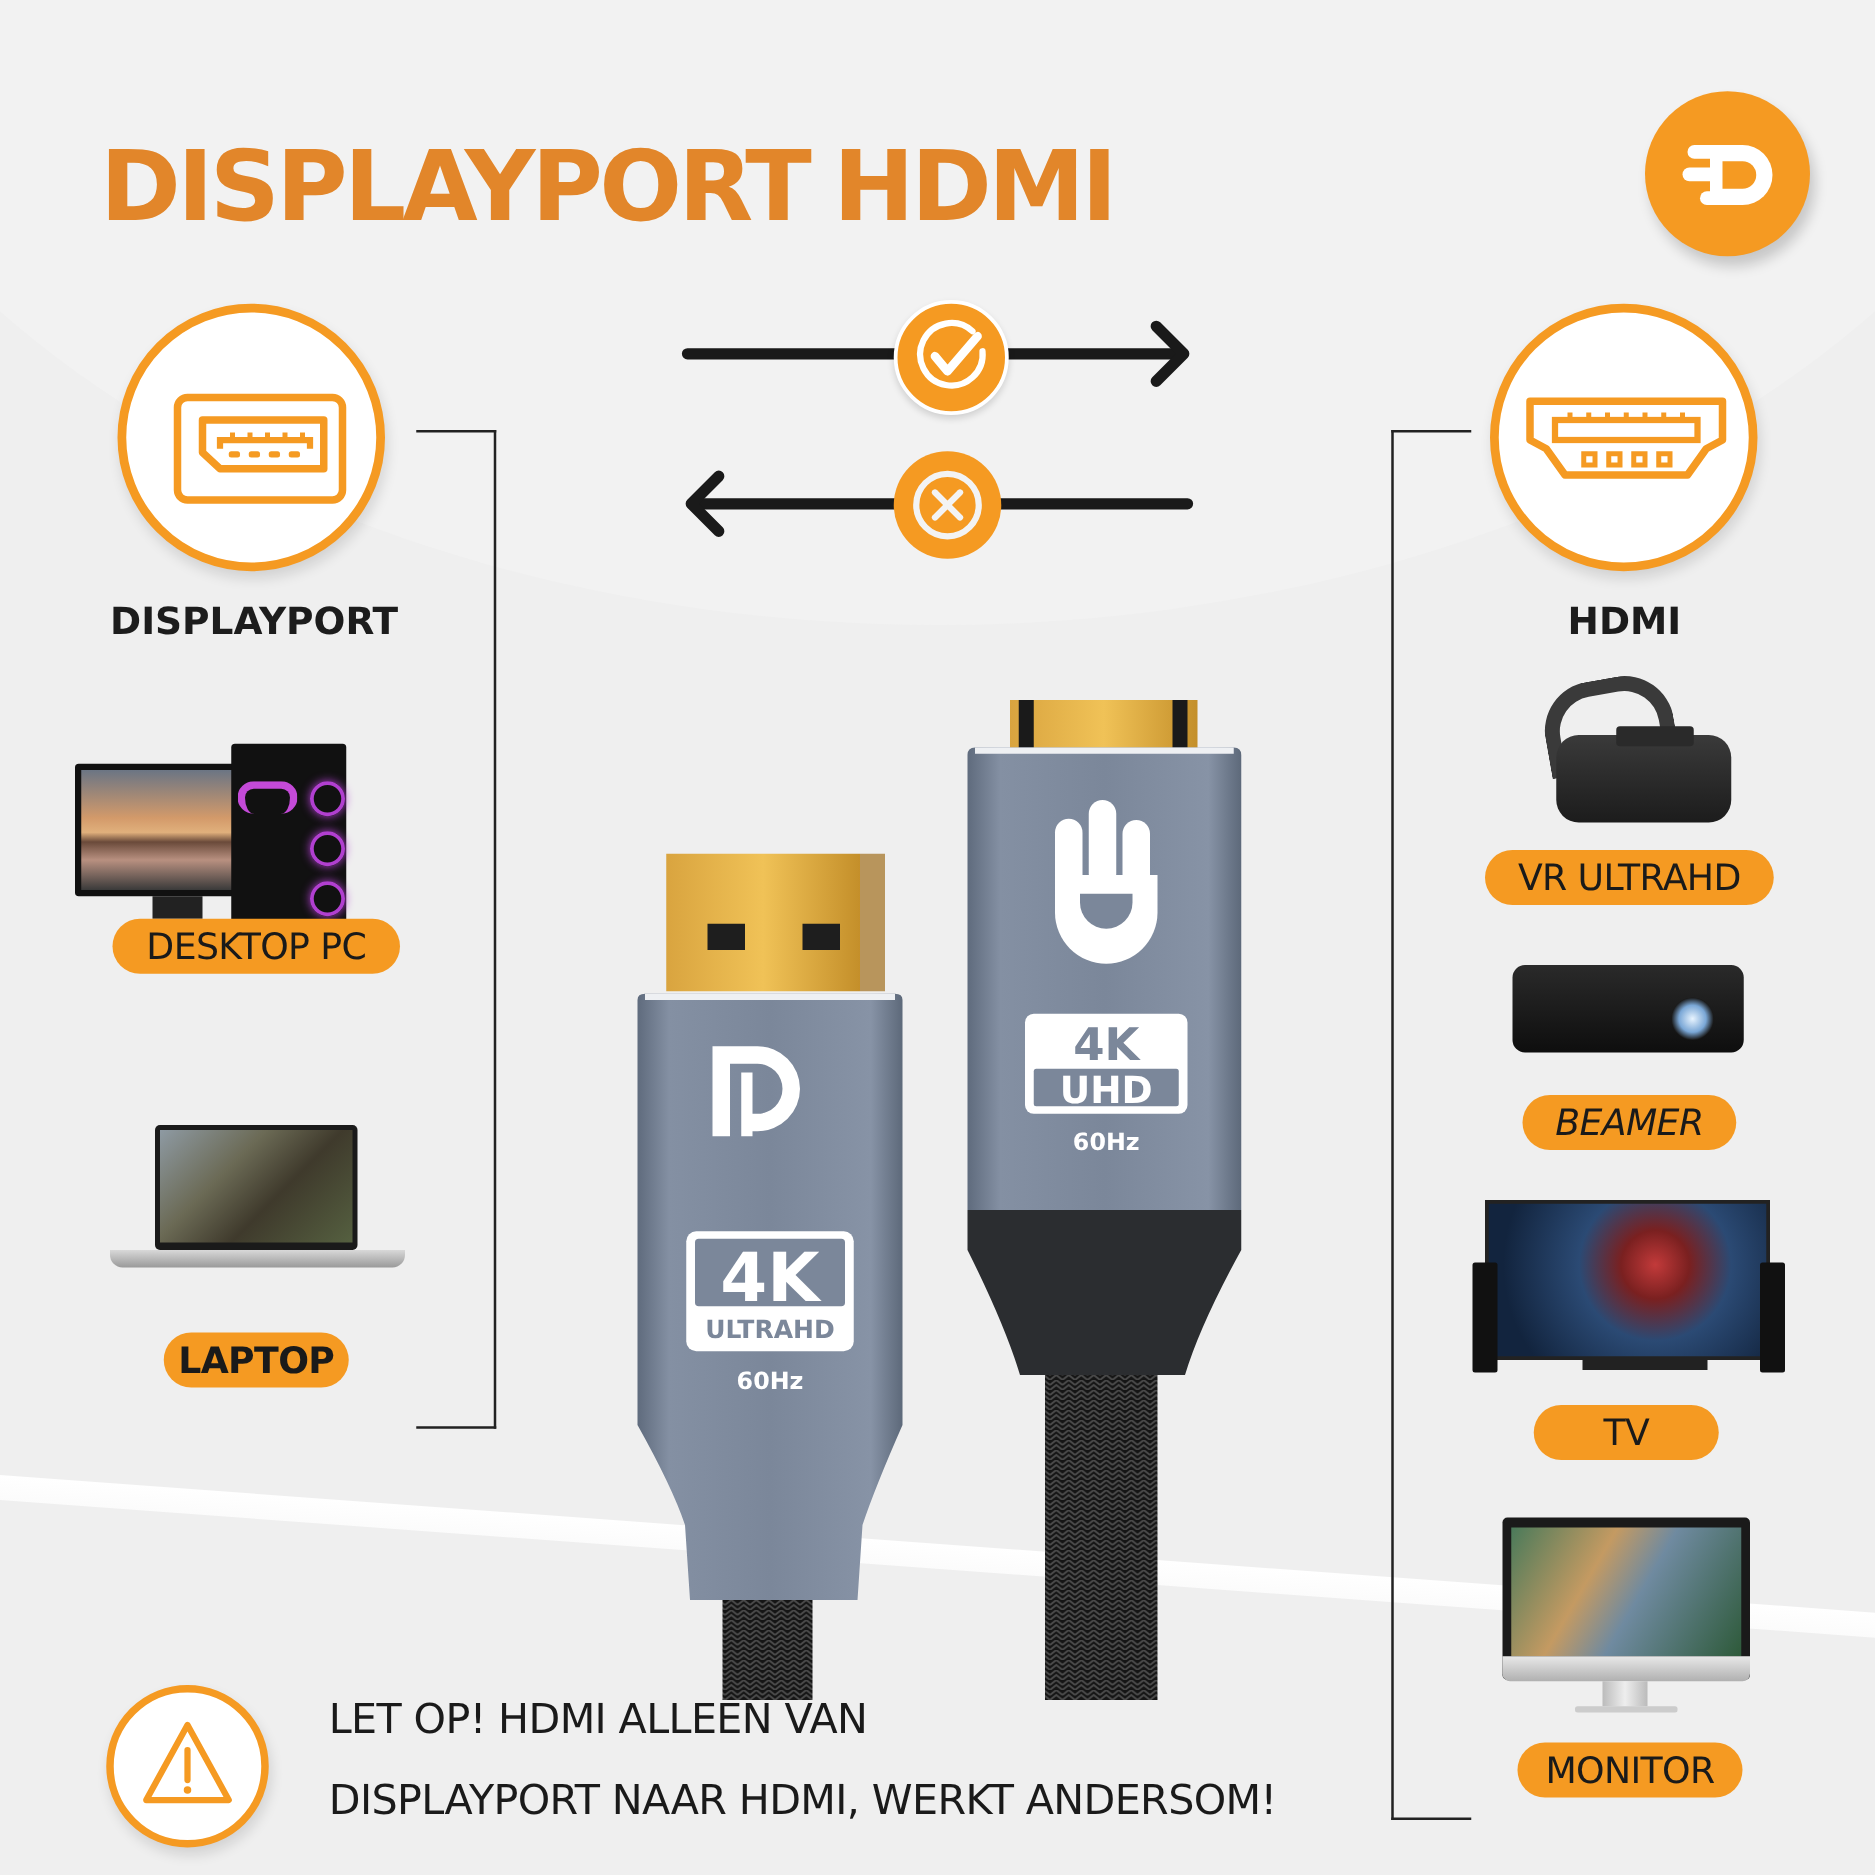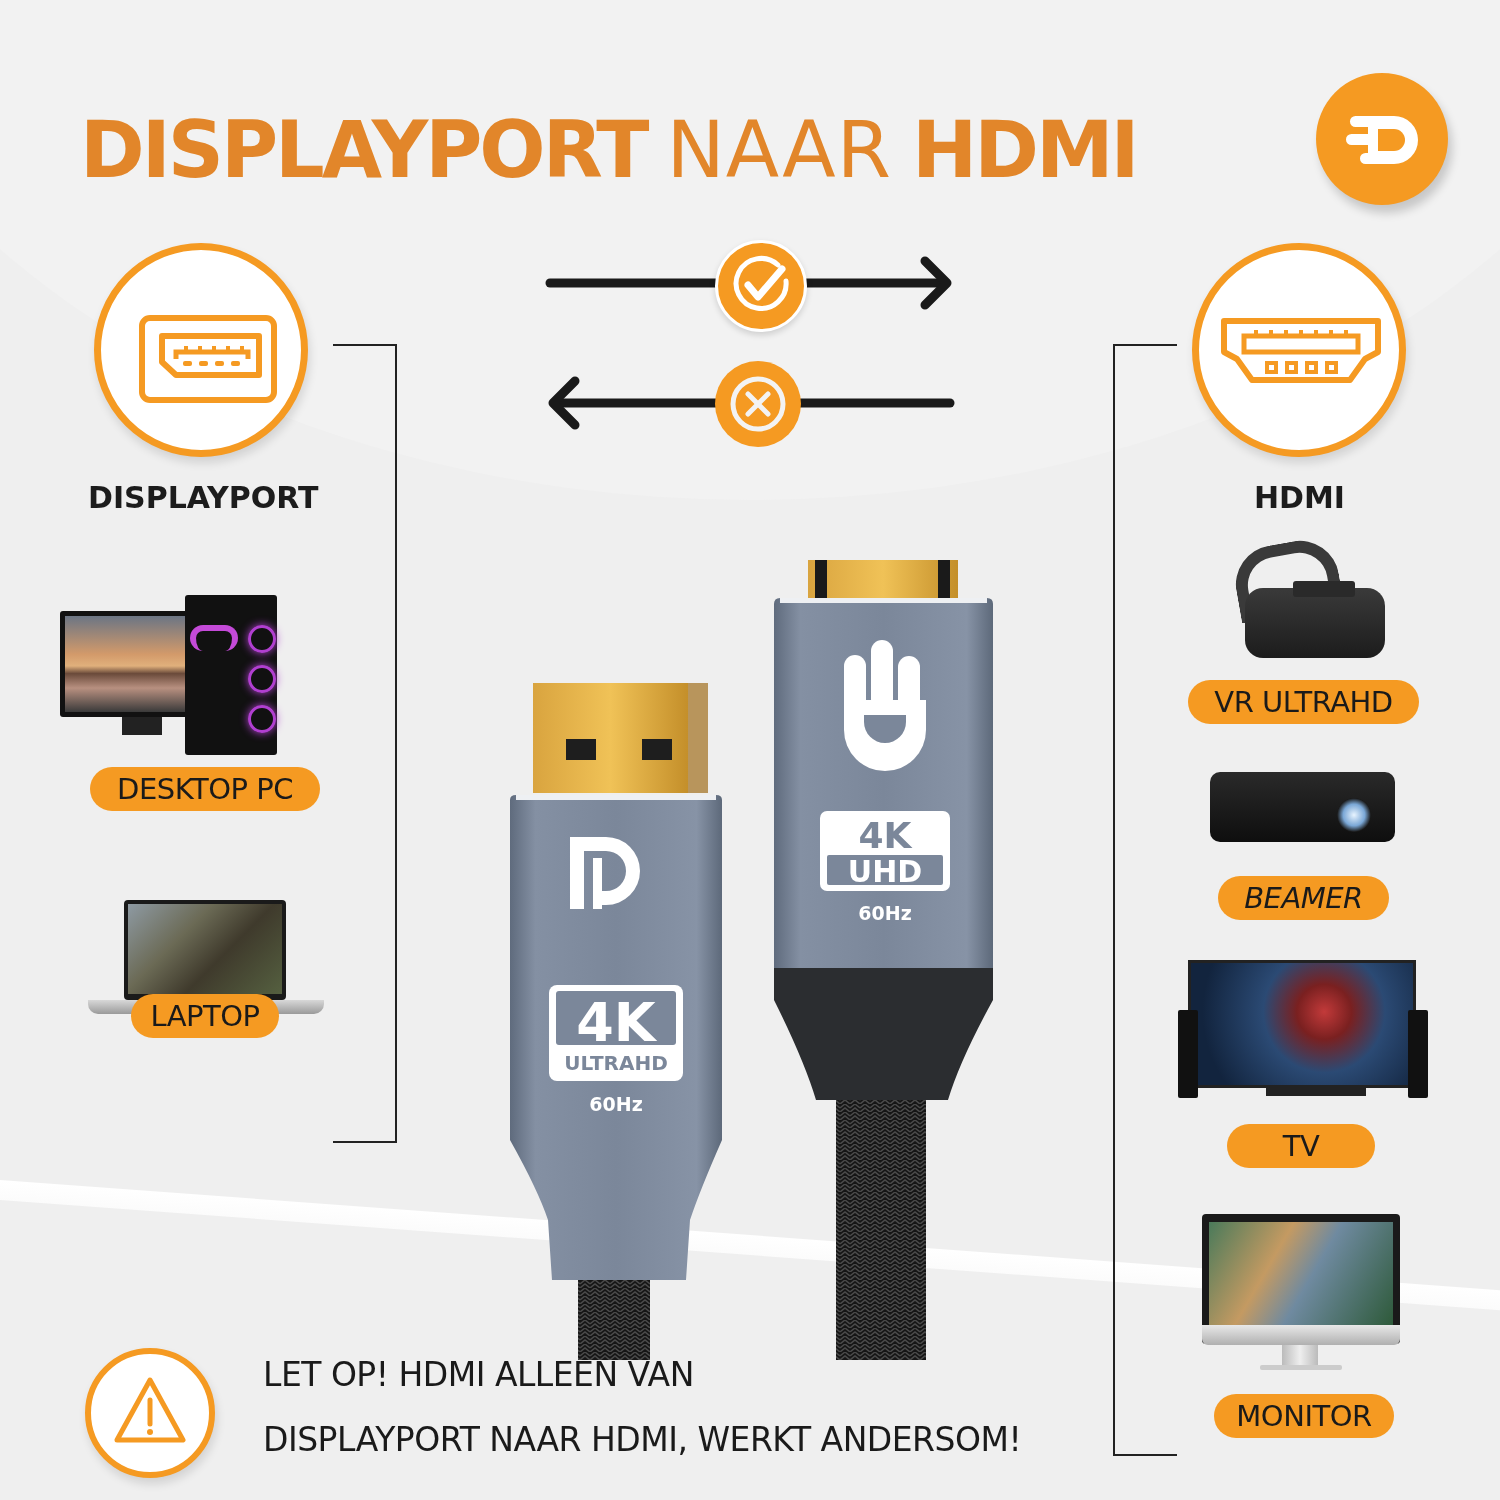--- a/index.html
+++ b/index.html
@@ -29,21 +29,20 @@
 </style>
 </head>
 <body>
 
 <div class="bg-arc2"></div>
 <div class="bg-bottom-white"></div>
 <div class="bg-bottom"></div>
 
 <div class="title">
   <span class="b">DISPLAYPORT</span>
-  <span class="l">NAAR</span>
   <span class="b">HDMI</span>
 </div>
 
 <div class="logo">
   <svg width="132" height="132" viewBox="0 0 132 132">
     <path d="M52 43 H78 A24 24 0 0 1 78 91 H52 Z" fill="#fff"></path>
     <rect x="62" y="56" width="10" height="22" fill="#f59a22"></rect>
     <path d="M72 56 H78 A11 11 0 0 1 78 78 H72 Z" fill="#f59a22"></path>
     <rect x="34" y="43" width="38" height="11" rx="5.5" fill="#fff"></rect>
     <rect x="30" y="61" width="30" height="11" rx="5.5" fill="#fff"></rect>
@@ -100,29 +99,29 @@
 <div class="device" style="left:60px;top:595px;width:240px;height:160px;">
   <div style="position:absolute;left:0;top:16px;width:160px;height:106px;background:#111;border-radius:3px;"></div>
   <div style="position:absolute;left:5px;top:21px;width:150px;height:96px;background:linear-gradient(#6b7584 0%,#d39a6a 40%,#e0b07c 52%,#6a4a3a 60%,#b89080 75%,#3a3a3a 100%);"></div>
   <div style="position:absolute;left:62px;top:122px;width:40px;height:18px;background:#222;"></div>
   <div style="position:absolute;left:125px;top:0;width:92px;height:160px;background:#111;border-radius:3px;"></div>
   <div style="position:absolute;left:130px;top:30px;width:36px;height:20px;border:6px solid #c44ad8;border-radius:14px;border-bottom:none;"></div>
   <div style="position:absolute;left:188px;top:30px;width:22px;height:22px;border-radius:50%;border:3px solid #b13fd0;box-shadow:0 0 8px #b13fd0;"></div>
   <div style="position:absolute;left:188px;top:70px;width:22px;height:22px;border-radius:50%;border:3px solid #b13fd0;box-shadow:0 0 8px #b13fd0;"></div>
   <div style="position:absolute;left:188px;top:110px;width:22px;height:22px;border-radius:50%;border:3px solid #b13fd0;box-shadow:0 0 8px #b13fd0;"></div>
 </div>
-<div class="pill" style="left:90px;top:767px;width:230px;">DESKTOP PC</div>
+<div class="pill" style="left:90px;top:735px;width:230px;">DESKTOP PC</div>
 
 <div class="device" style="left:88px;top:898px;width:240px;height:135px;">
   <div style="position:absolute;left:36px;top:2px;width:162px;height:100px;background:#1a1a1a;border-radius:4px;"></div>
   <div style="position:absolute;left:40px;top:6px;width:154px;height:90px;background:linear-gradient(135deg,#8e9aa3 0%,#6b6a55 35%,#3f3a2c 60%,#556040 100%);"></div>
   <div style="position:absolute;left:95px;top:40px;width:40px;height:28px;color:#eee;font-size:11px;font-weight:bold;line-height:10px;text-align:center;"></div>
   <div style="position:absolute;left:0;top:102px;width:236px;height:14px;background:linear-gradient(#d8d8d8,#9a9a9a);border-radius:0 0 10px 10px;"></div>
 </div>
-<div class="pill" style="left:131px;top:994px;width:148px;">LAPTOP</div>
+<div class="pill" style="left:131px;top:1066px;width:148px;font-weight:bold;">LAPTOP</div>
 
 <div class="circle-icon big" style="left:1192px;top:243px;">
   <svg width="200" height="200" viewBox="0 0 200 200" style="position:absolute;left:0;top:0;">
     <path d="M25 71 H179 V102 L166 109 L151 130 H53 L38 109 L25 102 Z" fill="none" stroke="#f59a22" stroke-width="6" stroke-linejoin="round"></path>
     <rect x="45" y="86" width="114" height="16" fill="none" stroke="#f59a22" stroke-width="5"></rect>
     <g fill="#f59a22">
         <rect x="55" y="80" width="4" height="6"></rect>
         <rect x="70" y="80" width="4" height="6"></rect>
         <rect x="85" y="80" width="4" height="6"></rect>
         <rect x="100" y="80" width="4" height="6"></rect>

